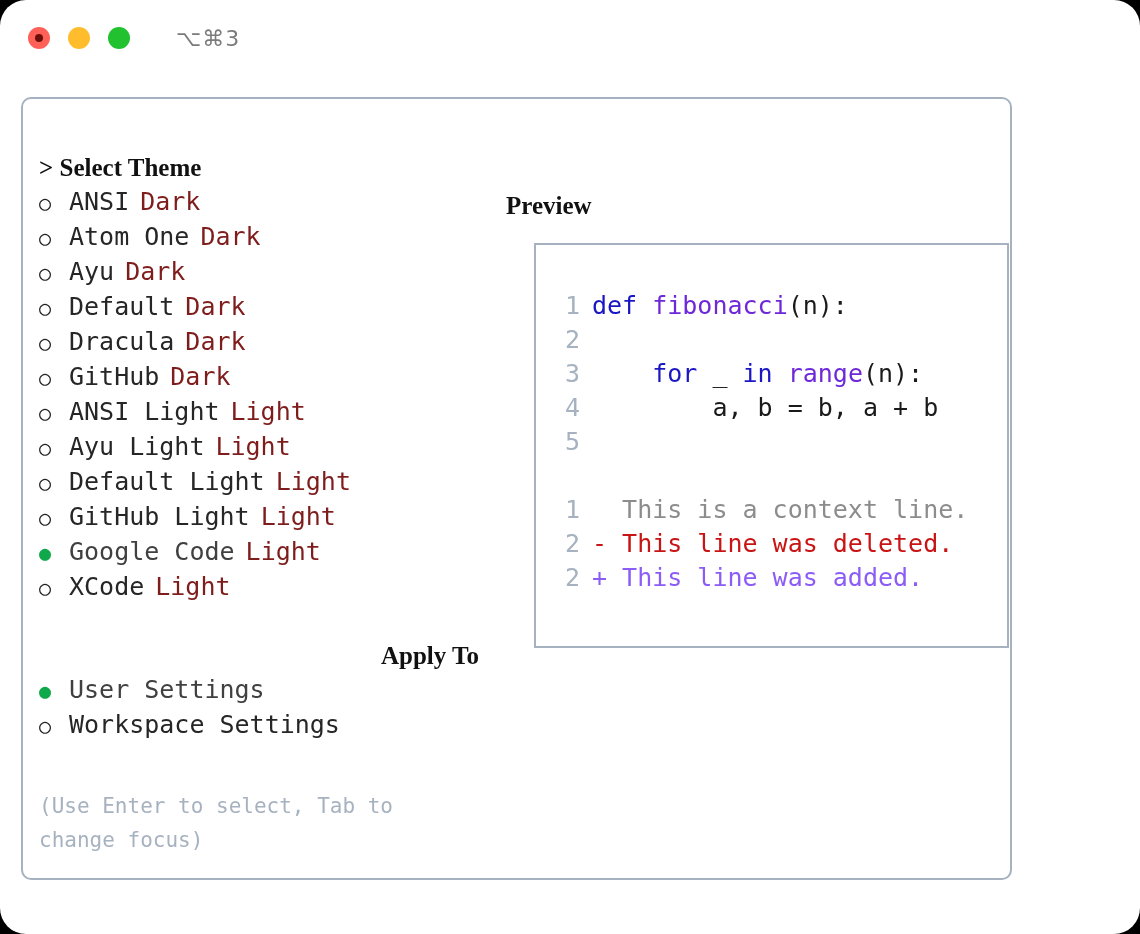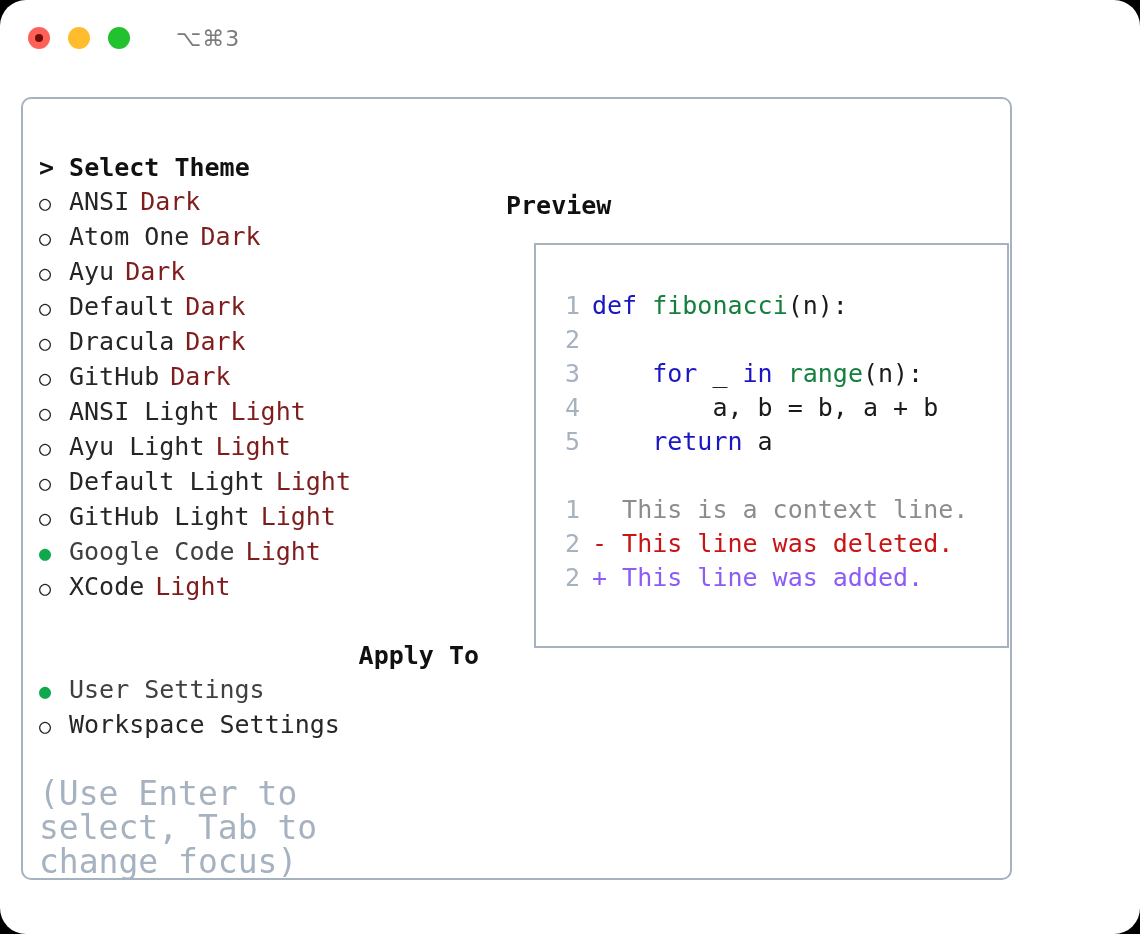--- a/index.html
+++ b/index.html
@@ -94,20 +94,21 @@
     margin-top: 42px;
   }
 
   
   .section-heading {
     font-size: 25px;
     font-weight: bold;
     color: #111111;
     line-height: 34px;
     white-space: pre;
+    font-family: Liberation Serif, serif;
   }
   #select-theme-heading { margin-left: 0px; }
   #apply-to-heading     { margin-left: 30px; text-align: right; }
   #preview-heading      { margin-left: 4px; letter-spacing: 0px; }
 
   
   .option-row {
     display: flex;
     align-items: baseline;
     line-height: 34px;
@@ -124,22 +125,22 @@
   .option-label { color: #262626; }
   .option-row.is-selected .option-label { color: #404040; }
   .option-tag {
     color: #7f1d1d;
     margin-left: 11px;
   }
 
   .spacer-row { height: 34px; }
 
   #hint-text {
-    margin-top: 34px;
-    font-size: 33px;
+    margin-top: 46px;
+    font-size: 21px;
     line-height: 34px;
     color: #a7b2c0;
     width: 412px;
   }
 
   
   #preview-box {
     position: absolute;
     left: 32px;
     top: 54px;
@@ -165,21 +166,21 @@
   .line-no {
     width: 34px;
     flex: none;
     text-align: right;
     color: #a7b2c0;
     margin-right: 12px;
   }
   .code-text { color: #1a1a1a; }
 
   .tok-keyword  { color: #1a16c4; }
-  .tok-function { color: #15803d; }
+  .tok-function { color: #6d28d9; }
   .tok-number   { color: #0b7272; }
   .tok-plain    { color: #1a1a1a; }
 
   .diff-gap { height: 34px; }
   .diff-context { color: #8c8c8c; }
   .diff-removed { color: #c81414; }
   .diff-added   { color: #8b5cf6; }
 </style>
 </head>
 <body>
@@ -229,21 +230,21 @@
     <div id="preview-column">
 
       <div class="section-heading" id="preview-heading">Preview</div>
 
       <div id="preview-box">
         <div id="code-area">
             <div class="code-line"><span class="line-no">1</span><span class="code-text"><span class="tok-keyword">def </span><span class="tok-function">fibonacci</span><span class="tok-plain">(n):</span></span></div>
             <div class="code-line"><span class="line-no">2</span></div>
             <div class="code-line"><span class="line-no">3</span><span class="code-text"><span class="tok-plain">    </span><span class="tok-keyword">for</span><span class="tok-plain"> _ </span><span class="tok-keyword">in</span><span class="tok-plain"> </span><span class="tok-function">range</span><span class="tok-plain">(n):</span></span></div>
             <div class="code-line"><span class="line-no">4</span><span class="code-text"><span class="tok-plain">        a, b = b, a + b</span></span></div>
-            <div class="code-line"><span class="line-no">5</span><span class="code-text"><span class="tok-plain">    </span><span class="tok-keyword">return</span><span class="tok-plain"> a</span></span></div>
+            <div class="code-line"><span class="line-no">5</span></div>
             <div class="diff-gap"></div>
             <div class="code-line"><span class="line-no">1</span><span class="code-text diff-context">  This is a context line.</span></div>
             <div class="code-line"><span class="line-no">2</span><span class="code-text diff-removed">- This line was deleted.</span></div>
             <div class="code-line"><span class="line-no">2</span><span class="code-text diff-added">+ This line was added.</span></div>
           </div>
       </div>
     </div>
 
   </div>
 </div>

